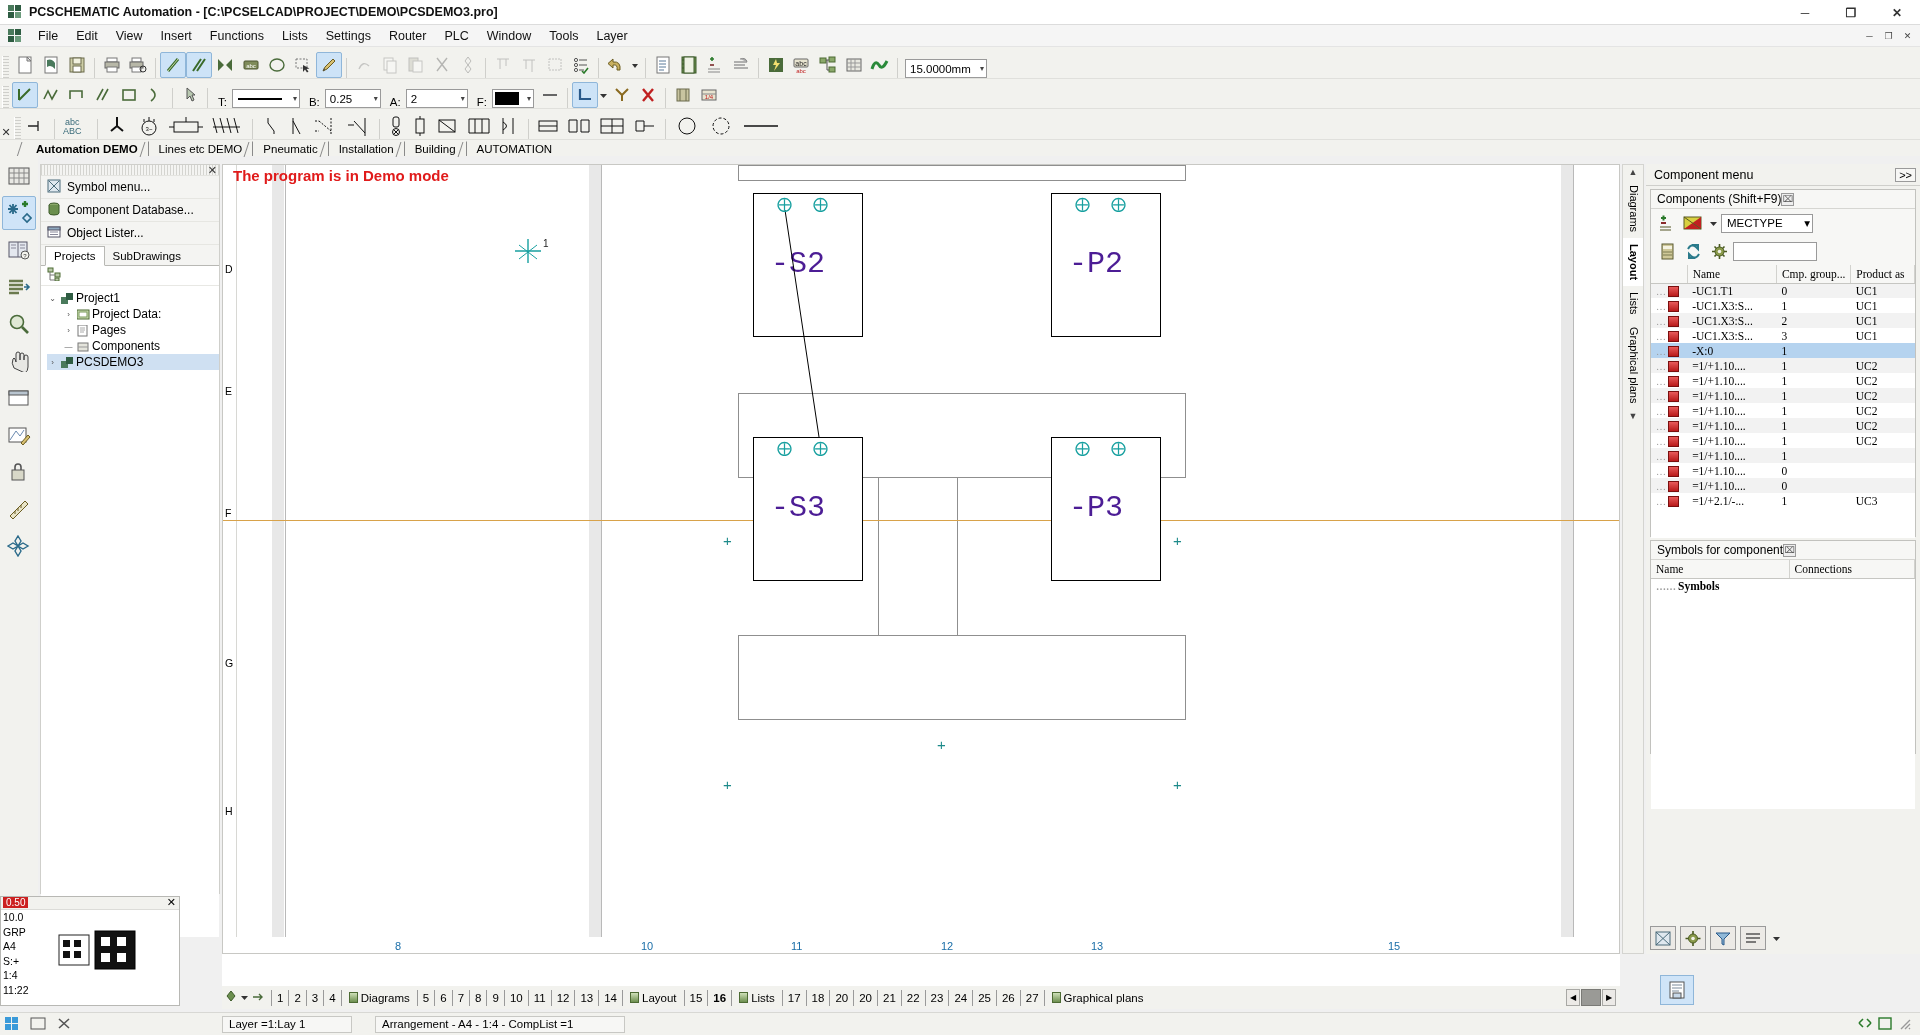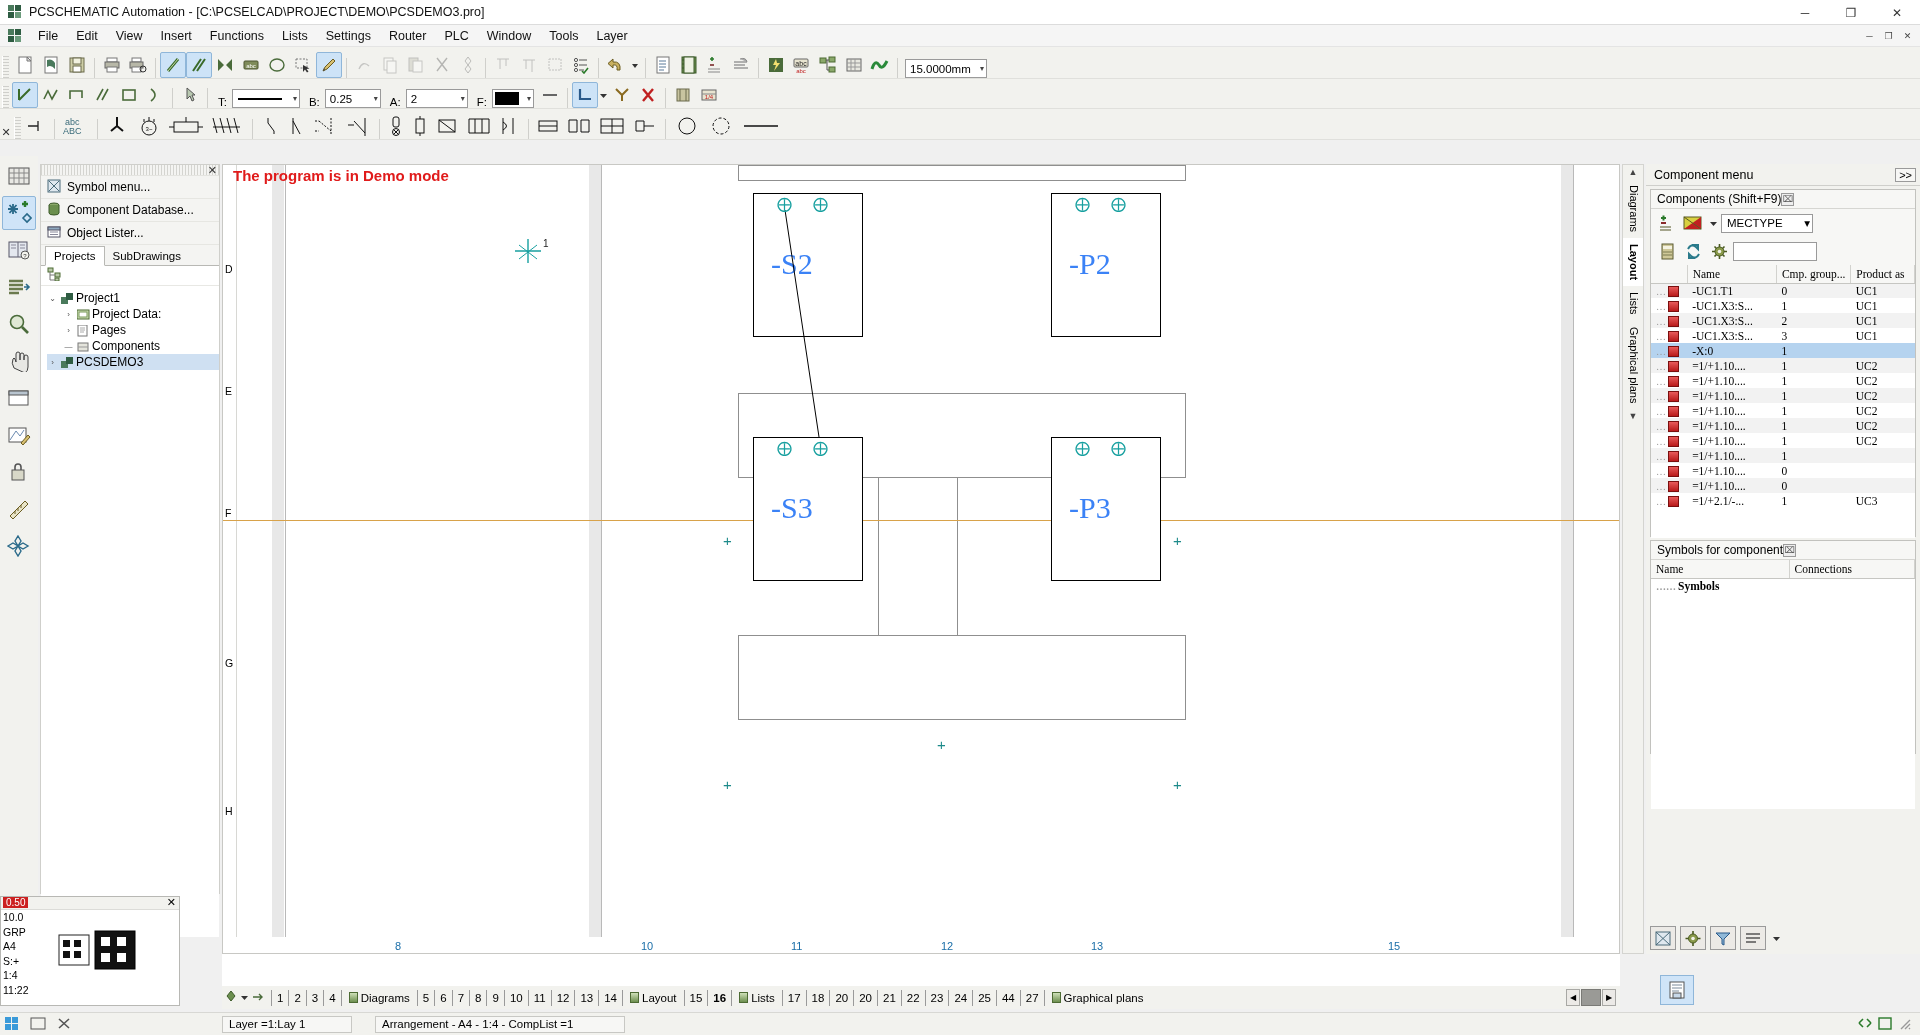--- a/index.html
+++ b/index.html
@@ -11,21 +11,21 @@
     font-size: 12px;
     background: #f0f0f0;
     -webkit-font-smoothing: antialiased;
   }
   #app { position: relative; width: 1920px; height: 1035px; background:#f0f0f0; }
 
   
   .titlebar {
     position:absolute; top:0; left:0; width:1920px; height:25px;
     background:#ffffff; border-bottom:1px solid #dcdcdc;
-    display:flex; align-items:center;
+    display:flex; align-items:center;font-weight:bold;
   }
   .title-icon { width:14px; height:14px; margin:0 7px 0 8px; position:relative; }
   .title-icon .q { position:absolute; width:6px; height:6px; }
   .title-icon .q1{ left:0; top:0; background:#4a7a5c;}
   .title-icon .q2{ left:7px; top:0; background:#2e5c42;}
   .title-icon .q3{ left:0; top:7px; background:#2e5c42;}
   .title-icon .q4{ left:7px; top:7px; background:#6b9b7c;}
   .title-text { font-size:12.5px; color:#111; }
   .winbtns { position:absolute; right:0; top:0; display:flex; height:25px; }
   .winbtn { width:46px; height:25px; display:flex; align-items:center; justify-content:center;
@@ -149,21 +149,21 @@
   .demo-msg { position:absolute; left:10px; top:2px; font-size:15px; font-weight:bold;
               color:#e01b1b; font-family:"Liberation Sans",sans-serif; z-index:5; }
   .vruler { position:absolute; left:0; top:0; width:14px; height:790px; background:#fff;
             border-right:1px solid #d8d8d4; }
   .vr-lbl { position:absolute; left:2px; font-size:10.5px; color:#000; }
   .hruler { position:absolute; left:0; bottom:0; width:1398px; height:16px; background:#fff;}
   .hr-lbl { position:absolute; bottom:1px; font-size:11px; color:#1a6ea8; }
   .vline { position:absolute; width:1px; background:#b9b9b9; }
   .vband { position:absolute; background:#e8e8e8; }
   .symbox { position:absolute; border:1px solid #000; background:#fff; }
-  .symlabel { position:absolute; font-size:30px; color:#3b82f6; font-family:Liberation Serif, serif;}
+  .symlabel { position:absolute; font-size:30px; color:#4c1d95; font-family:Liberation Mono, monospace;}
   .frame { position:absolute; border:1px solid #8f8f8f; }
   .crossmark { position:absolute; color:#1d8a8a; font-size:15px; line-height:1; }
   .greenx { position:absolute; color:#18a0a0; font-size:15px; }
 
   
   .vtabs { position:absolute; left:1622px; top:164px; width:22px; height:790px;
            background:#f2f2ee; border:1px solid #d4d4d0; }
   .vtab { width:20px; writing-mode:vertical-rl; font-size:11px; color:#000;
           padding:6px 3px; text-align:center; }
   .vtab.sel { font-weight:bold; background:#fff; }
@@ -709,20 +709,28 @@
           <circle cx="14" cy="11" r="8" fill="none" stroke="#111" stroke-dasharray="3 2"></circle>
         </svg>
     </div>
     <div class="tbtn" style="width:46px">
       <svg width="40" height="22">
           <path d="M3 11 h34" stroke="#111" stroke-width="1.4"></path>
         </svg>
     </div>
   </div>
 
+  <div class="doctabs">
+    <div class="doctab sel">Automation DEMO</div>
+    <div class="doctab">Lines etc DEMO</div>
+    <div class="doctab">Pneumatic</div>
+    <div class="doctab">Installation</div>
+    <div class="doctab">Building</div>
+    <div class="doctab">AUTOMATION</div>
+  </div>
 
   <div class="railwrap">
     <div class="rbtn">
       <svg width="24" height="22">
           <rect x="2" y="3" width="20" height="16" fill="#e8e8e4" stroke="#555"></rect>
       <path d="M7 3 v16 M12 3 v16 M17 3 v16 M2 8 h20 M2 13 h20" stroke="#888"></path>
         </svg>
     </div>
     <div class="rbtn active">
       <svg width="26" height="24">
@@ -1282,21 +1290,21 @@
     </div>
     <div class="ptb">17</div>
     <div class="ptb">18</div>
     <div class="ptb">20</div>
     <div class="ptb">20</div>
     <div class="ptb">21</div>
     <div class="ptb">22</div>
     <div class="ptb">23</div>
     <div class="ptb">24</div>
     <div class="ptb">25</div>
-    <div class="ptb">44</div>
+    <div class="ptb">26</div>
     <div class="ptb">27</div>
     <div class="ptb named">
       <span class="bookico"></span>
       <span>Graphical plans</span>
     </div>
     <div class="scrollgrp">
       <div class="sbtn">◀</div>
       <div style="width:20px;height:17px;background:#9a9a96;border:1px solid #7a7a76"></div>
       <div class="sbtn">▶</div>
     </div>

